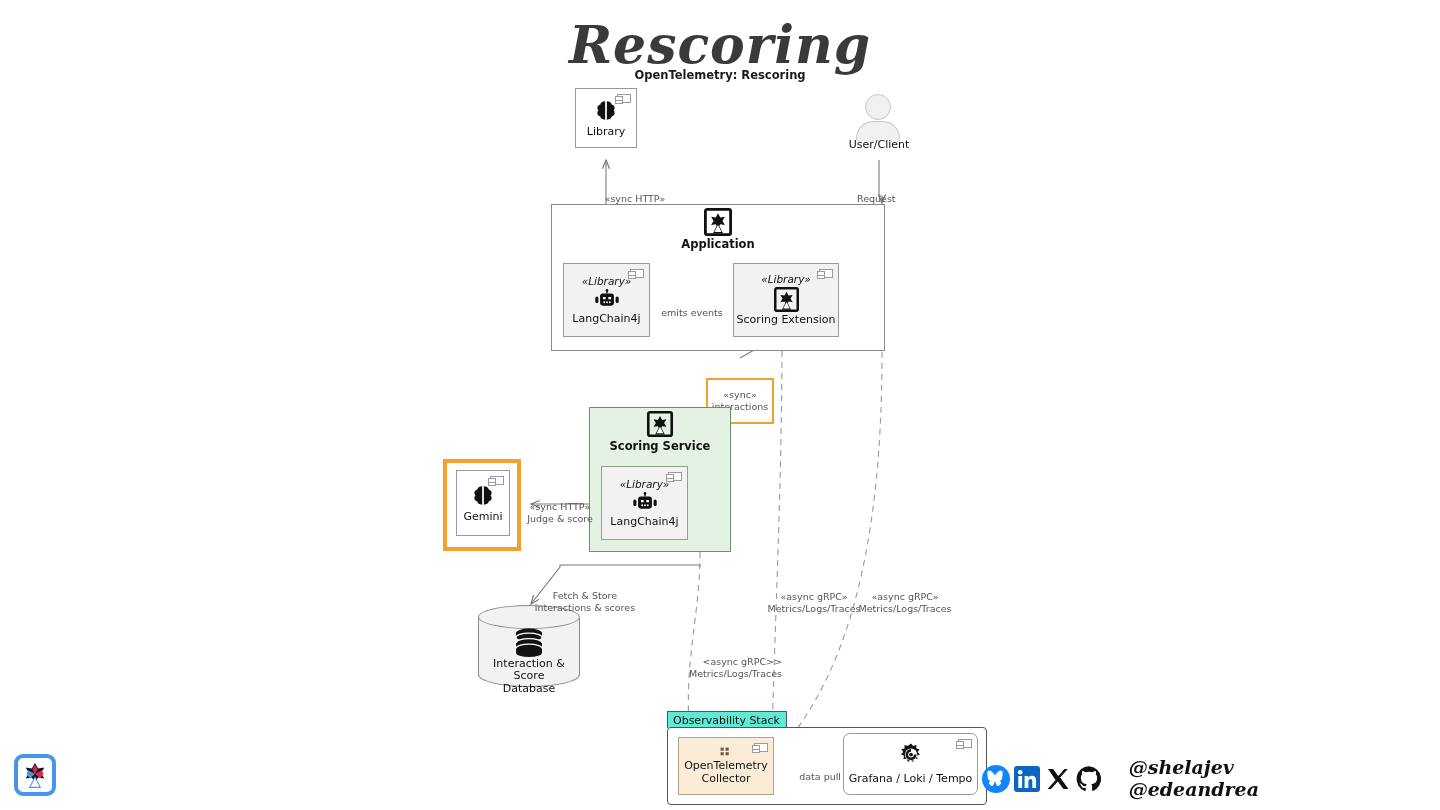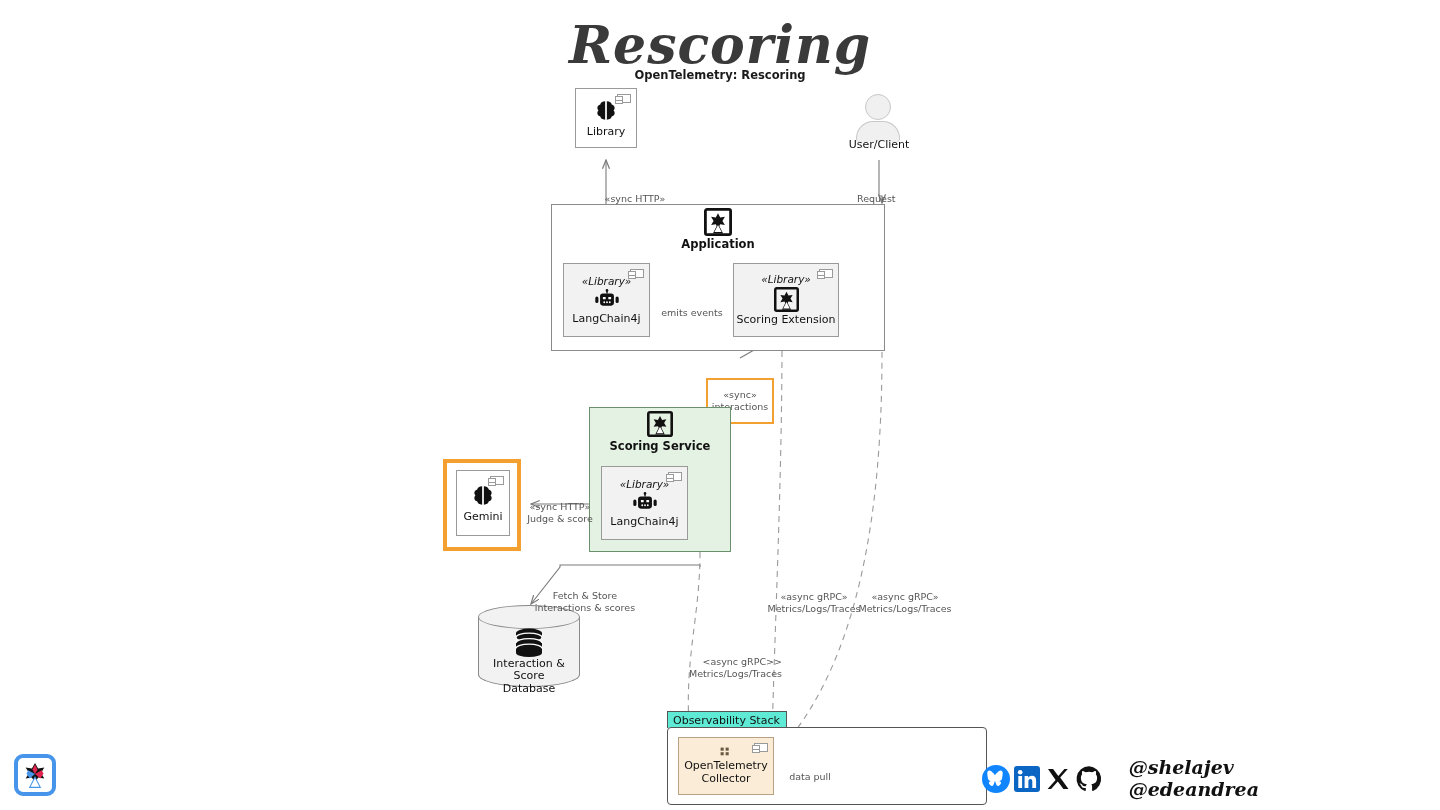--- a/index.html
+++ b/index.html
@@ -385,24 +385,34 @@
       <rect x="5.6" y="0.6" width="3.1" height="3.1" fill="#6b5a42"></rect>
       <rect x="0.6" y="5.2" width="3.1" height="3.1" fill="#6b5a42"></rect>
       <rect x="5.6" y="5.2" width="3.1" height="3.1" fill="#6b5a42"></rect>
     </svg>
     <div class="clabel" style="margin-top:3px;">
       <div>OpenTelemetry</div>
       <div>Collector</div>
     </div>
   </div>
 
-  <div class="abs elabel" style="left:779px; top:751px; width:62px;">
+  <div class="abs elabel" style="left:779px; top:751px; width:62px;text-align:right;">
     <span>data pull</span>
   </div>
 
+  <div class="abs grafana-box" style="left:843px; top:733px; width:135px; height:62px; display:flex; flex-direction:column; align-items:center; justify-content:center;">
+    <div class="comp-badge"></div>
+    <svg width="28" height="28" viewBox="0 0 28 28">
+      <path d="M14 1.6l2.2 2.5 3.2-1.1-.1 3.4 3.3.9-2 2.7 2.3 2.4-3.1 1.4.7 3.3-3.4-.4-1 3.2-2.6-2-2.7 2-1-3.2-3.4.4.7-3.3-3.1-1.4 2.3-2.4-2-2.7 3.3-.9-.1-3.4 3.2 1.1z" fill="#111"></path>
+      <circle cx="14" cy="12.6" r="6.2" fill="#fff"></circle>
+      <path d="M14 7.1a5.5 5.5 0 1 0 5.5 5.5h-2.6a2.9 2.9 0 1 1-2.9-2.9z" fill="#111"></path>
+      <circle cx="14" cy="12.6" r="1.9" fill="#111"></circle>
+    </svg>
+    <div class="clabel" style="margin-top:3px;">Grafana / Loki / Tempo</div>
+  </div>
 
   <div class="abs" style="left:14px; bottom:14px; width:42px; height:42px;">
     <svg width="42" height="42" viewBox="0 0 42 42">
       <rect x="2" y="2" width="38" height="38" rx="7" fill="#fff" stroke="#4695eb" stroke-width="4"></rect>
       <path d="M21 9l3.1 5.6 6.2-1-3.3 5.4 3.3 5.4-6.2-1L21 29l-3.1-5.6-6.2 1 3.3-5.4-3.3-5.4 6.2 1z" fill="#111"></path>
       <path d="M21 10.6l2.6 4.8-2.6 4.5-2.6-4.5z" fill="#e0234e"></path>
       <path d="M21 19.9l6.6-3.6 1.9 3.1-3.1 5.1z" fill="#e0234e"></path>
       <path d="M21 19.9l-6.6-3.6-1.9 3.1 3.1 5.1z" fill="#4695eb"></path>
       <path d="M21 22l6.2 12H14.8z" fill="#4695eb"></path>
       <path d="M21 24.2l4.4 8.6h-8.8z" fill="#fff"></path>

